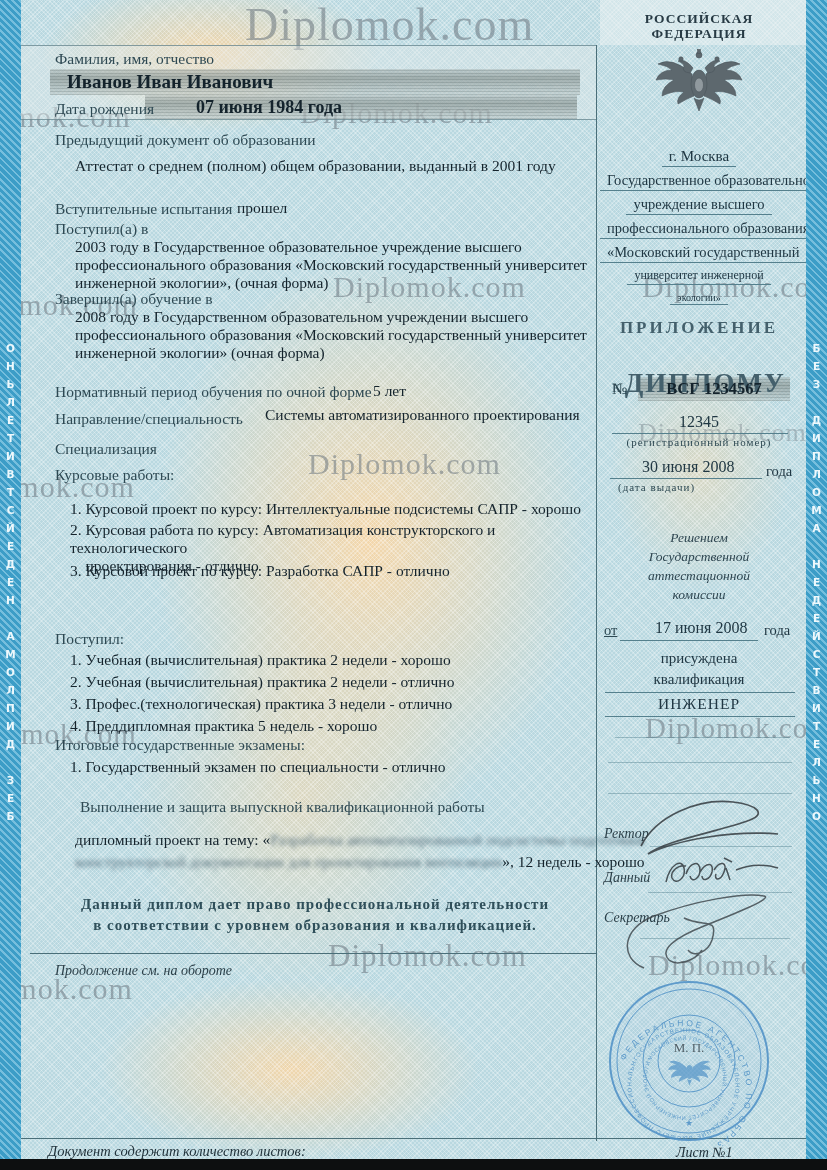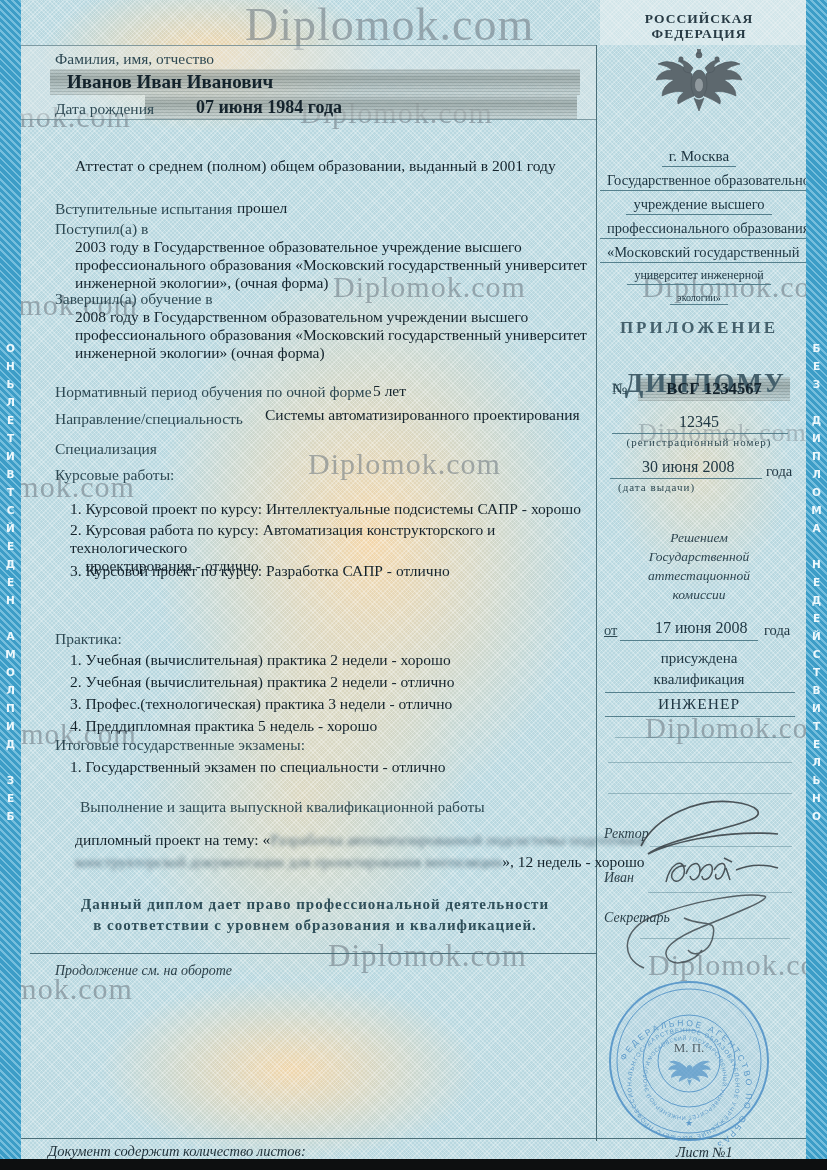--- a/index.html
+++ b/index.html
@@ -88,20 +88,21 @@
   <div class="blackbar"></div>
 
   <div class="t lbl" style="left:55px;top:50px;">Фамилия, имя, отчество</div>
   <div class="hl" style="left:50px;top:69px;width:530px;height:26px;"></div>
   <div class="t b" style="left:67px;top:71px;font-size:19px;">Иванов Иван Иванович</div>
 
   <div class="t lbl" style="left:55px;top:100px;">Дата рождения</div>
   <div class="hl" style="left:145px;top:95px;width:432px;height:24px;"></div>
   <div class="t b" style="left:196px;top:97px;font-size:18px;">07 июня 1984 года</div>
 
+  <div class="t lbl" style="left:55px;top:131px;">Предыдущий документ об образовании</div>
   <div class="t" style="left:75px;top:157px;">Аттестат о среднем (полном) общем образовании, выданный в 2001 году</div>
 
   <div class="t lbl" style="left:55px;top:200px;">Вступительные испытания</div>
   <div class="t" style="left:237px;top:199px;">прошел</div>
 
   <div class="t lbl" style="left:55px;top:220px;">Поступил(а) в</div>
   <div class="t" style="left:75px;top:238px;">2003 году в Государственное образовательное учреждение высшего</div>
   <div class="t" style="left:75px;top:256px;">профессионального образования «Московский государственный университет</div>
   <div class="t" style="left:75px;top:274px;">инженерной экологии», (очная форма)</div>
 
@@ -117,21 +118,21 @@
   <div class="t" style="left:265px;top:406px;">Системы автоматизированного проектирования</div>
 
   <div class="t lbl" style="left:55px;top:440px;">Специализация</div>
 
   <div class="t lbl" style="left:55px;top:466px;">Курсовые работы:</div>
   <div class="t wrap" style="left:70px;top:500px;width:520px;">1. Курсовой проект по курсу: Интеллектуальные подсистемы САПР - хорошо</div>
   <div class="t wrap" style="left:70px;top:521px;width:530px;">2. Курсовая работа по курсу: Автоматизация конструкторского и технологического
     проектирования - отлично</div>
   <div class="t wrap" style="left:70px;top:562px;width:520px;">3. Курсовой проект по курсу: Разработка САПР - отлично</div>
 
-  <div class="t lbl" style="left:55px;top:630px;">Практика:</div>
+  <div class="t lbl" style="left:55px;top:630px;">Поступил:</div>
   <div class="t" style="left:70px;top:651px;">1. Учебная (вычислительная) практика 2 недели - хорошо</div>
   <div class="t" style="left:70px;top:673px;">2. Учебная (вычислительная) практика 2 недели - отлично</div>
   <div class="t" style="left:70px;top:695px;">3. Профес.(технологическая) практика 3 недели - отлично</div>
   <div class="t" style="left:70px;top:717px;">4. Преддипломная практика         5 недель - хорошо</div>
 
   <div class="t lbl" style="left:55px;top:736px;">Итоговые государственные экзамены:</div>
   <div class="t" style="left:70px;top:758px;">1. Государственный экзамен по специальности - отлично</div>
 
   <div class="t lbl" style="left:55px;top:798px;margin-left:25px;">Выполнение и защита выпускной квалификационной работы</div>
   <div class="t" style="left:75px;top:831px;"><span>дипломный проект на тему: «</span><span class="blur">Разработка автоматизированной подсистемы подготовки</span></div>
@@ -210,21 +211,21 @@
   <div class="line faint" style="left:608px;top:793px;width:184px;"></div>
 
   <div class="t it" style="left:604px;top:826px;font-size:14px;color:#2b3f48;">Ректор</div>
   <div class="line faint" style="left:650px;top:846px;width:142px;"></div>
   <div style="position:absolute;left:636px;top:794px;z-index:4;">
     <svg width="152" height="72" viewBox="0 0 152 72">
       <path d="M5,52 C20,22 62,4 97,8 C122,11 130,20 114,26 C82,38 30,46 12,60 C40,46 97,36 142,40" fill="none" stroke="#343b40" stroke-width="1.7" opacity="0.85"></path>
     </svg>
   </div>
 
-  <div class="t it" style="left:604px;top:870px;font-size:14px;color:#2b3f48;">Иван</div>
+  <div class="t it" style="left:604px;top:870px;font-size:14px;color:#2b3f48;">Данный</div>
   <div class="line faint" style="left:648px;top:892px;width:144px;"></div>
   <div style="position:absolute;left:658px;top:850px;z-index:4;">
     <svg width="134" height="46" viewBox="0 0 134 46">
       <path d="M8,32 C12,14 24,8 26,18 C28,28 18,36 14,28 C12,22 20,14 28,16 M28,24 C32,12 42,10 42,20 C42,28 34,34 32,26 M42,22 C48,12 56,12 54,22 C52,30 44,32 44,26 M56,20 C62,10 70,12 66,22 C62,32 56,30 58,24 M68,18 L72,30 M66,8 L74,12 M78,20 C92,14 106,14 120,18" fill="none" stroke="#343b40" stroke-width="1.5" opacity="0.85"></path>
     </svg>
   </div>
 
   <div class="t it" style="left:604px;top:910px;font-size:14px;color:#2b3f48;">Секретарь</div>
   <div class="line faint" style="left:640px;top:938px;width:150px;"></div>
   <div style="position:absolute;left:614px;top:888px;z-index:4;">

